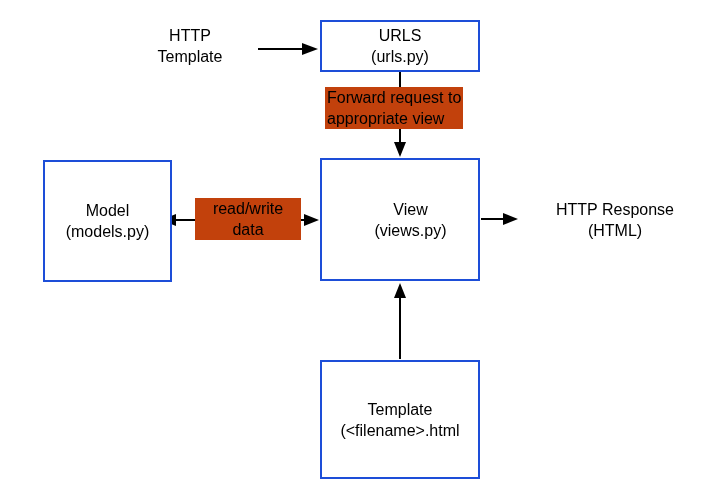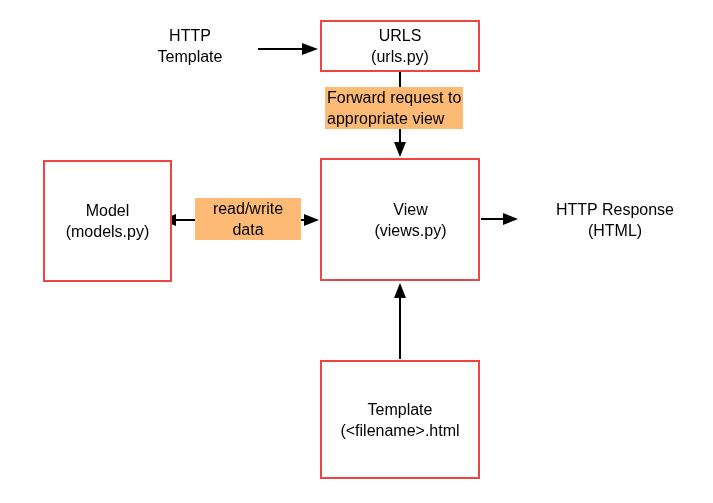--- a/index.html
+++ b/index.html
@@ -20,36 +20,36 @@
   }
   #arrows {
     position: absolute;
     left: 0;
     top: 0;
     z-index: 1;
   }
   .node {
     position: absolute;
     box-sizing: border-box;
-    border: 2px solid #ef4444;
+    border: 2px solid #1d4ed8;
     background: #ffffff;
     display: flex;
     flex-direction: column;
     align-items: center;
     justify-content: center;
     text-align: center;
     z-index: 2;
   }
   .label {
     position: absolute;
     z-index: 3;
     white-space: nowrap;
   }
   .label.centered { text-align: center; }
-  .label.bg { background: #fdba74; padding: 0 2px; }
+  .label.bg { background: #c2410c; padding: 0 2px; }
   #urls-box     { left: 320px; top: 20px;  width: 160px; height: 52px;  }
   #view-box     { left: 320px; top: 158px; width: 160px; height: 123px; padding-left: 21px; }
   #model-box    { left: 31px;  top: 160px; width: 129px; height: 122px; margin-left: 12px; }
   #template-box { left: 320px; top: 360px; width: 160px; height: 119px; }
   #http-request-label  { left: 130px; top: 25px;  width: 120px; }
   #forward-label       { left: 325px; top: 87px;  }
   #readwrite-label     { left: 195px; top: 198px; width: 102px; }
   #http-response-label { left: 534px; top: 199px; width: 162px; }
 </style>
 </head>

